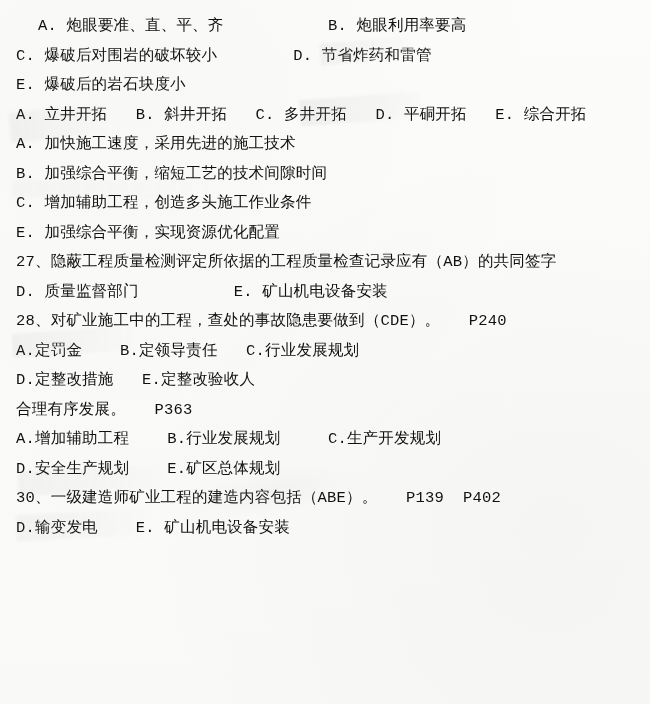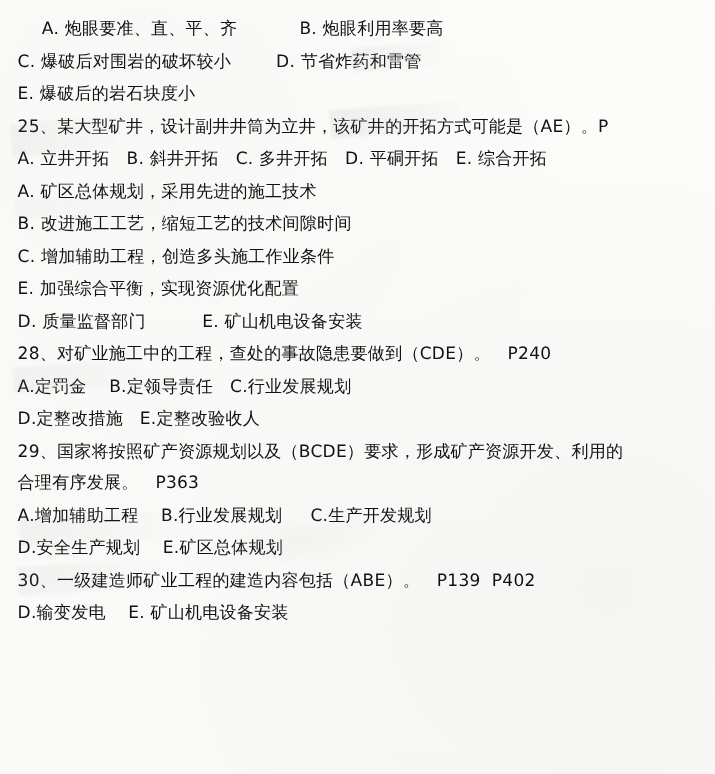--- a/index.html
+++ b/index.html
@@ -29,20 +29,21 @@
     position: relative;
     padding: 12px 14px 0 16px;
     box-sizing: border-box;
   }
   .line {
     font-size: 15.5px;
     line-height: 29.5px;
     white-space: pre;
     letter-spacing: 0.2px;
     color: #111;
+    font-family: Liberation Mono, monospace;
   }
   .indent0 { padding-left: 0px; }
   .indent1 { padding-left: 22px; }
   
   .smudge {
     position: absolute;
     pointer-events: none;
     opacity: 0.5;
   }
   .sm1 {
@@ -95,31 +96,30 @@
 </style>
 </head>
 <body>
 
 <div id="paper"></div>
 
 <div id="content">
   <div class="line indent1">A. 炮眼要准、直、平、齐           B. 炮眼利用率要高</div>
   <div class="line indent0">C. 爆破后对围岩的破坏较小        D. 节省炸药和雷管</div>
   <div class="line indent0">E. 爆破后的岩石块度小</div>
-  <div class="line indent0">25、某大型矿井，设计副井井筒为立井，该矿井的开拓方式可能是（AE）。P</div>
   <div class="line indent0">A. 立井开拓   B. 斜井开拓   C. 多井开拓   D. 平硐开拓   E. 综合开拓</div>
-  <div class="line indent0">A. 矿区总体规划，采用先进的施工技术</div>
-  <div class="line indent0">B. 改进施工工艺，缩短工艺的技术间隙时间</div>
+  <div class="line indent0">A. 加快施工速度，采用先进的施工技术</div>
+  <div class="line indent0">B. 加强综合平衡，缩短工艺的技术间隙时间</div>
   <div class="line indent0">C. 增加辅助工程，创造多头施工作业条件</div>
   <div class="line indent0">E. 加强综合平衡，实现资源优化配置</div>
+  <div class="line indent0">27、隐蔽工程质量检测评定所依据的工程质量检查记录应有（AB）的共同签字</div>
   <div class="line indent0">D. 质量监督部门          E. 矿山机电设备安装</div>
   <div class="line indent0">28、对矿业施工中的工程，查处的事故隐患要做到（CDE）。   P240</div>
   <div class="line indent0">A.定罚金    B.定领导责任   C.行业发展规划</div>
   <div class="line indent0">D.定整改措施   E.定整改验收人</div>
-  <div class="line indent0">29、国家将按照矿产资源规划以及（BCDE）要求，形成矿产资源开发、利用的</div>
   <div class="line indent0">合理有序发展。   P363</div>
   <div class="line indent0">A.增加辅助工程    B.行业发展规划     C.生产开发规划</div>
   <div class="line indent0">D.安全生产规划    E.矿区总体规划</div>
   <div class="line indent0">30、一级建造师矿业工程的建造内容包括（ABE）。   P139  P402</div>
   <div class="line indent0">D.输变发电    E. 矿山机电设备安装</div>
 </div>
 
 <div class="smudge sm1"></div>
 <div class="smudge sm2"></div>
 <div class="smudge sm3"></div>

